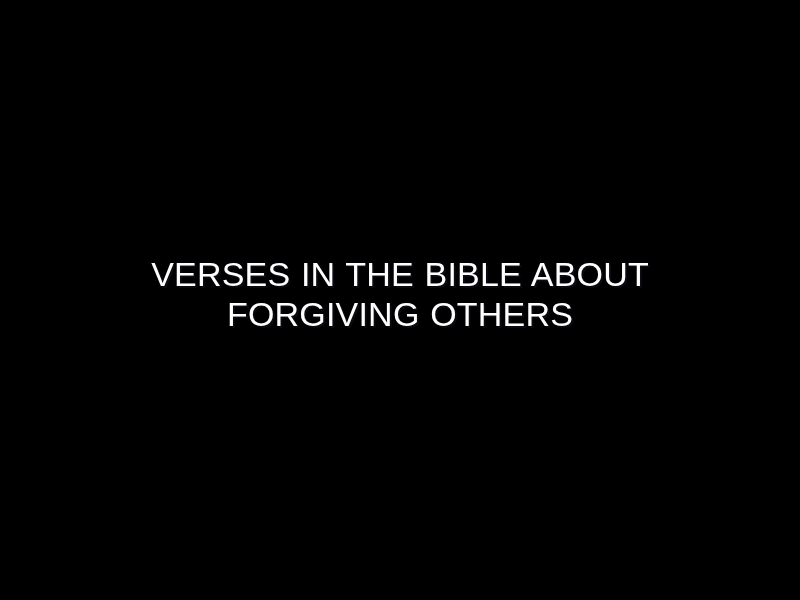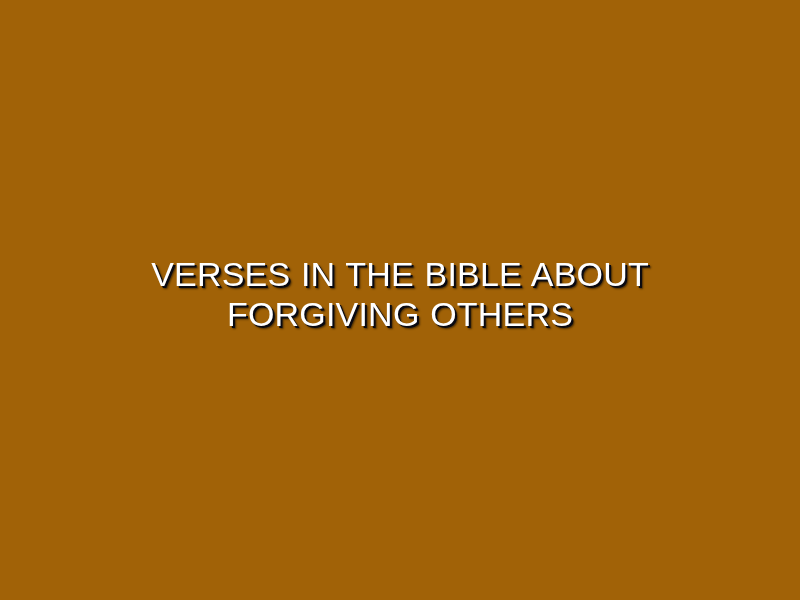--- a/index.html
+++ b/index.html
@@ -43,17 +43,17 @@
     color: #ffffff;
     text-transform: uppercase;
     text-shadow: 2px 2px 0 #0a0a12, 3px 3px 2px rgba(0, 0, 0, 0.55);
     white-space: normal;
     word-spacing: 1px;
   }
 </style>
 </head>
 <body>
 
-<div id="title-card" style="background-color: #a16207;">
+<div id="title-card" style="background-color: #000000;">
   <div id="title-block" style="text-align: center;">
     <h1 id="title-text" style="color: rgb(255, 255, 255); text-shadow: rgb(10, 10, 18) 2px 2px 0px, rgba(0, 0, 0, 0.55) 3px 3px 2px;">VERSES IN THE BIBLE ABOUT FORGIVING OTHERS</h1>
   </div>
 </div>
 
 </body></html>

